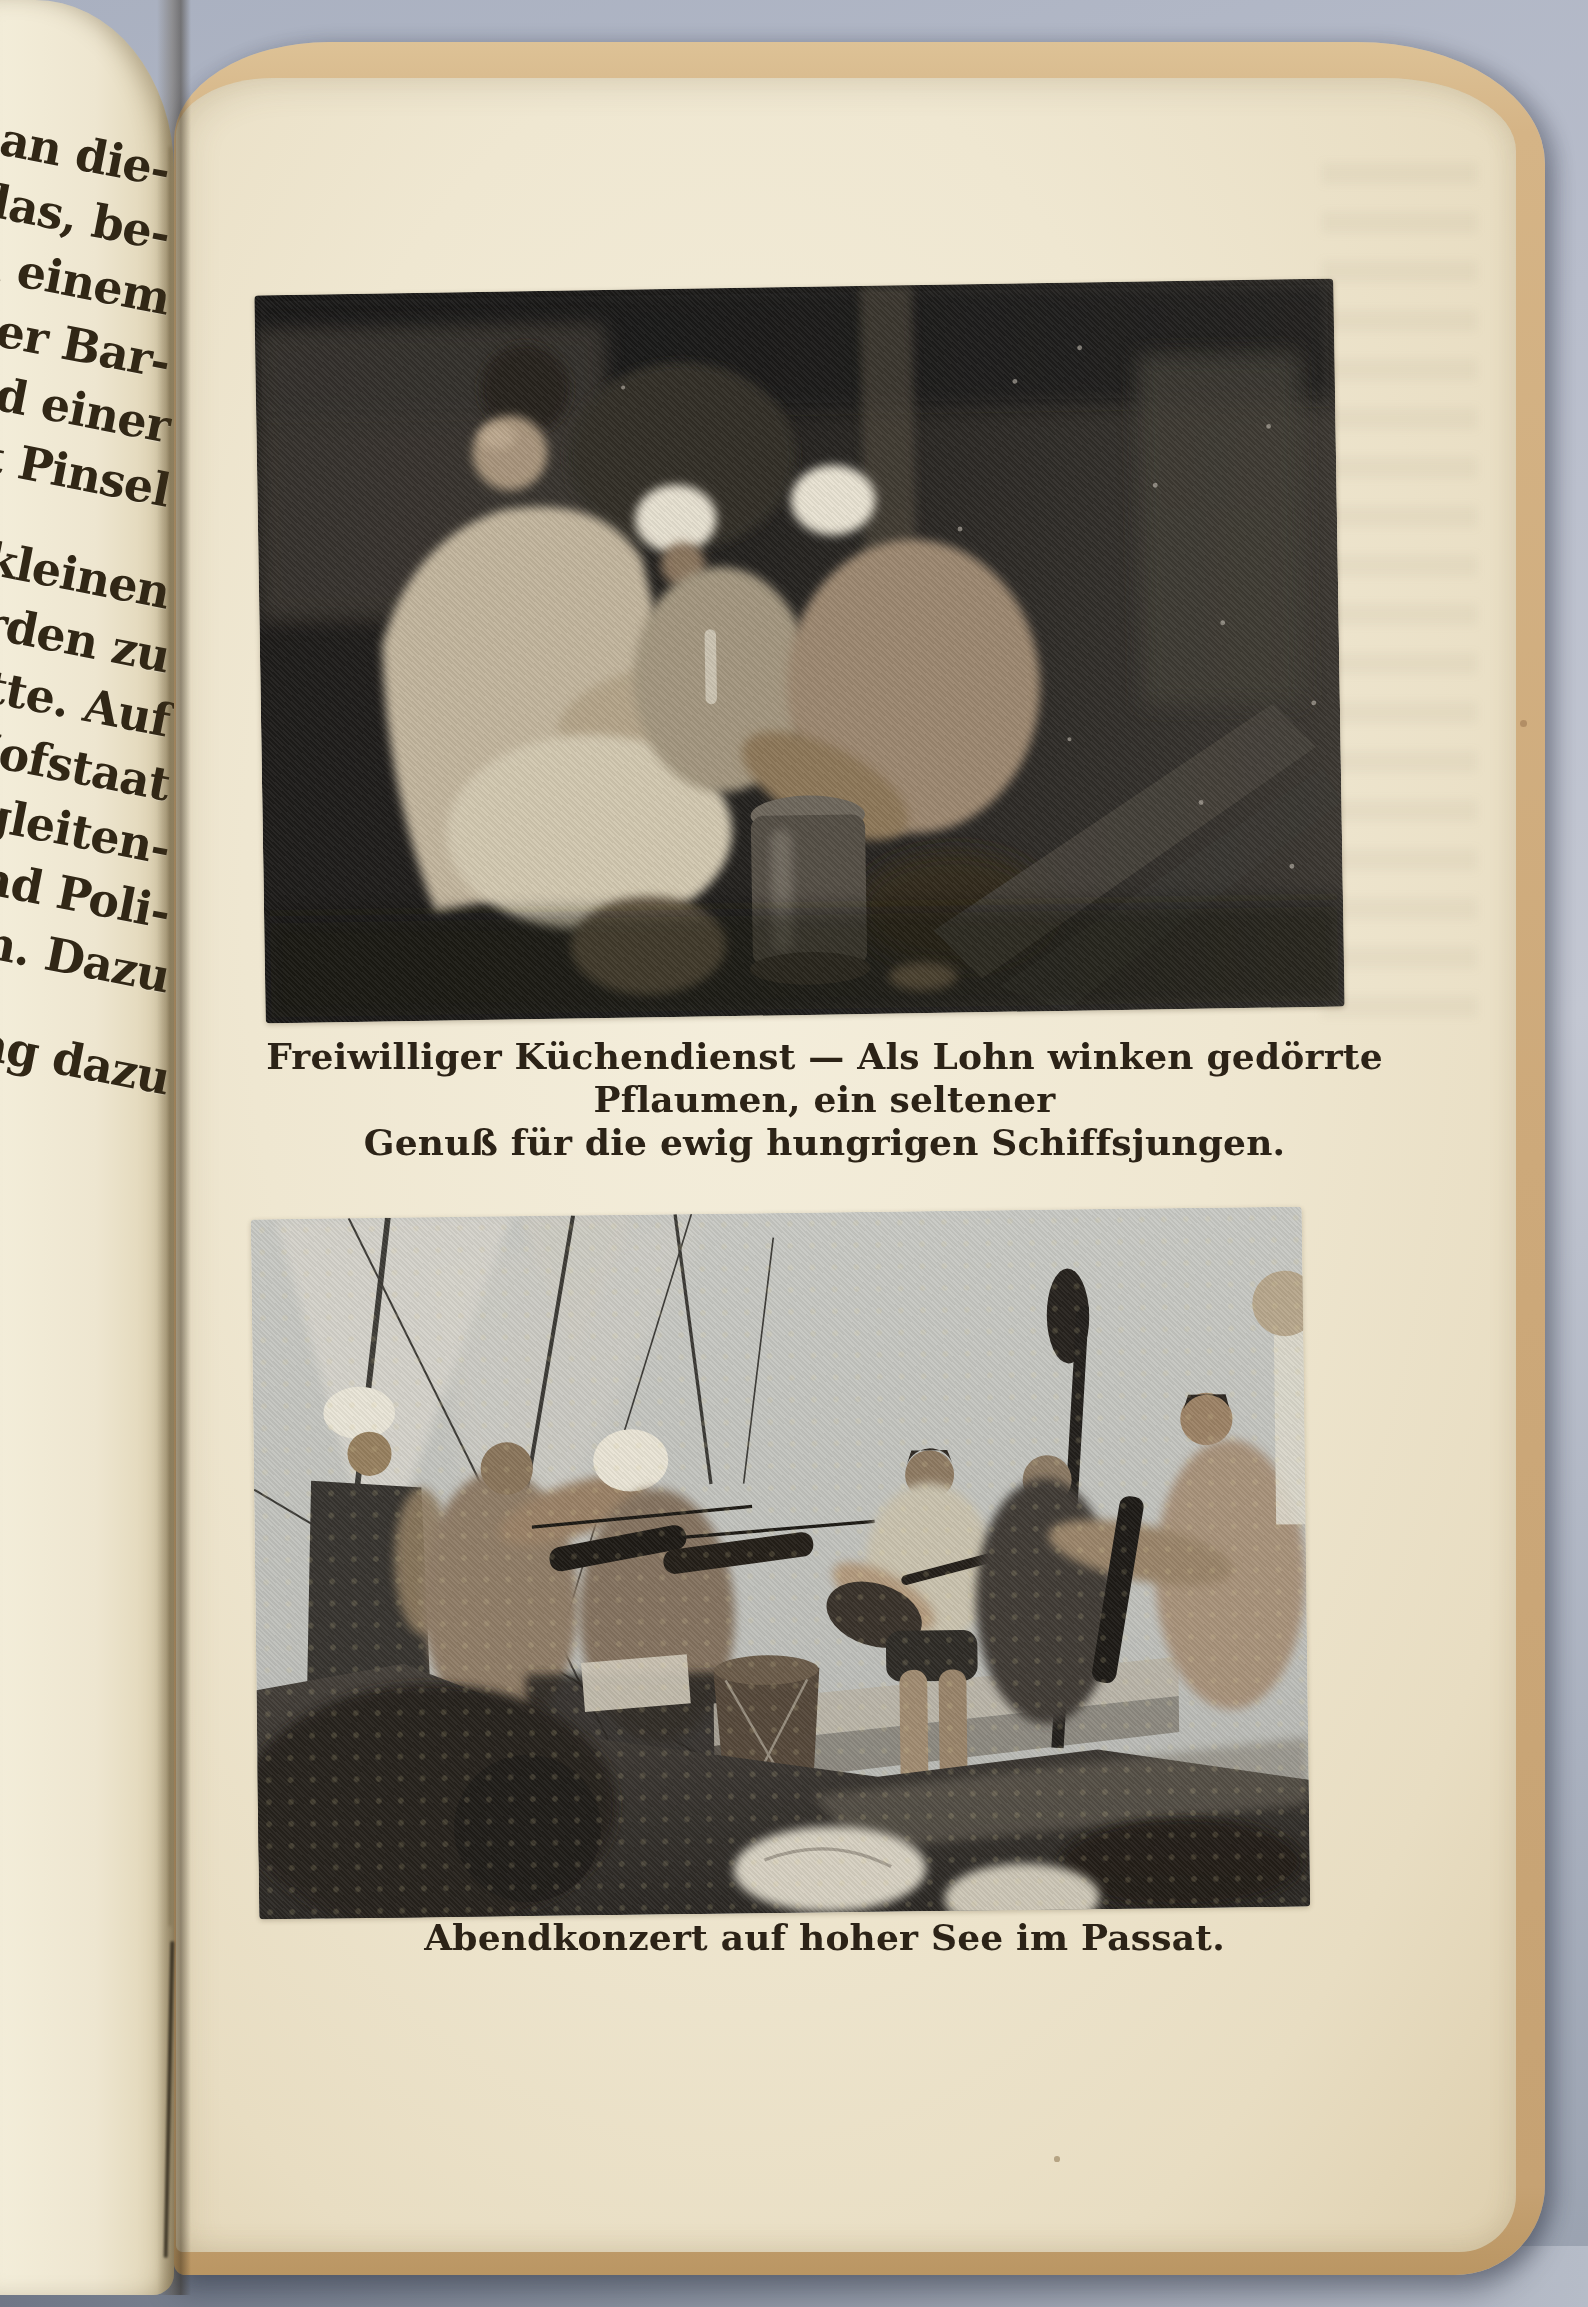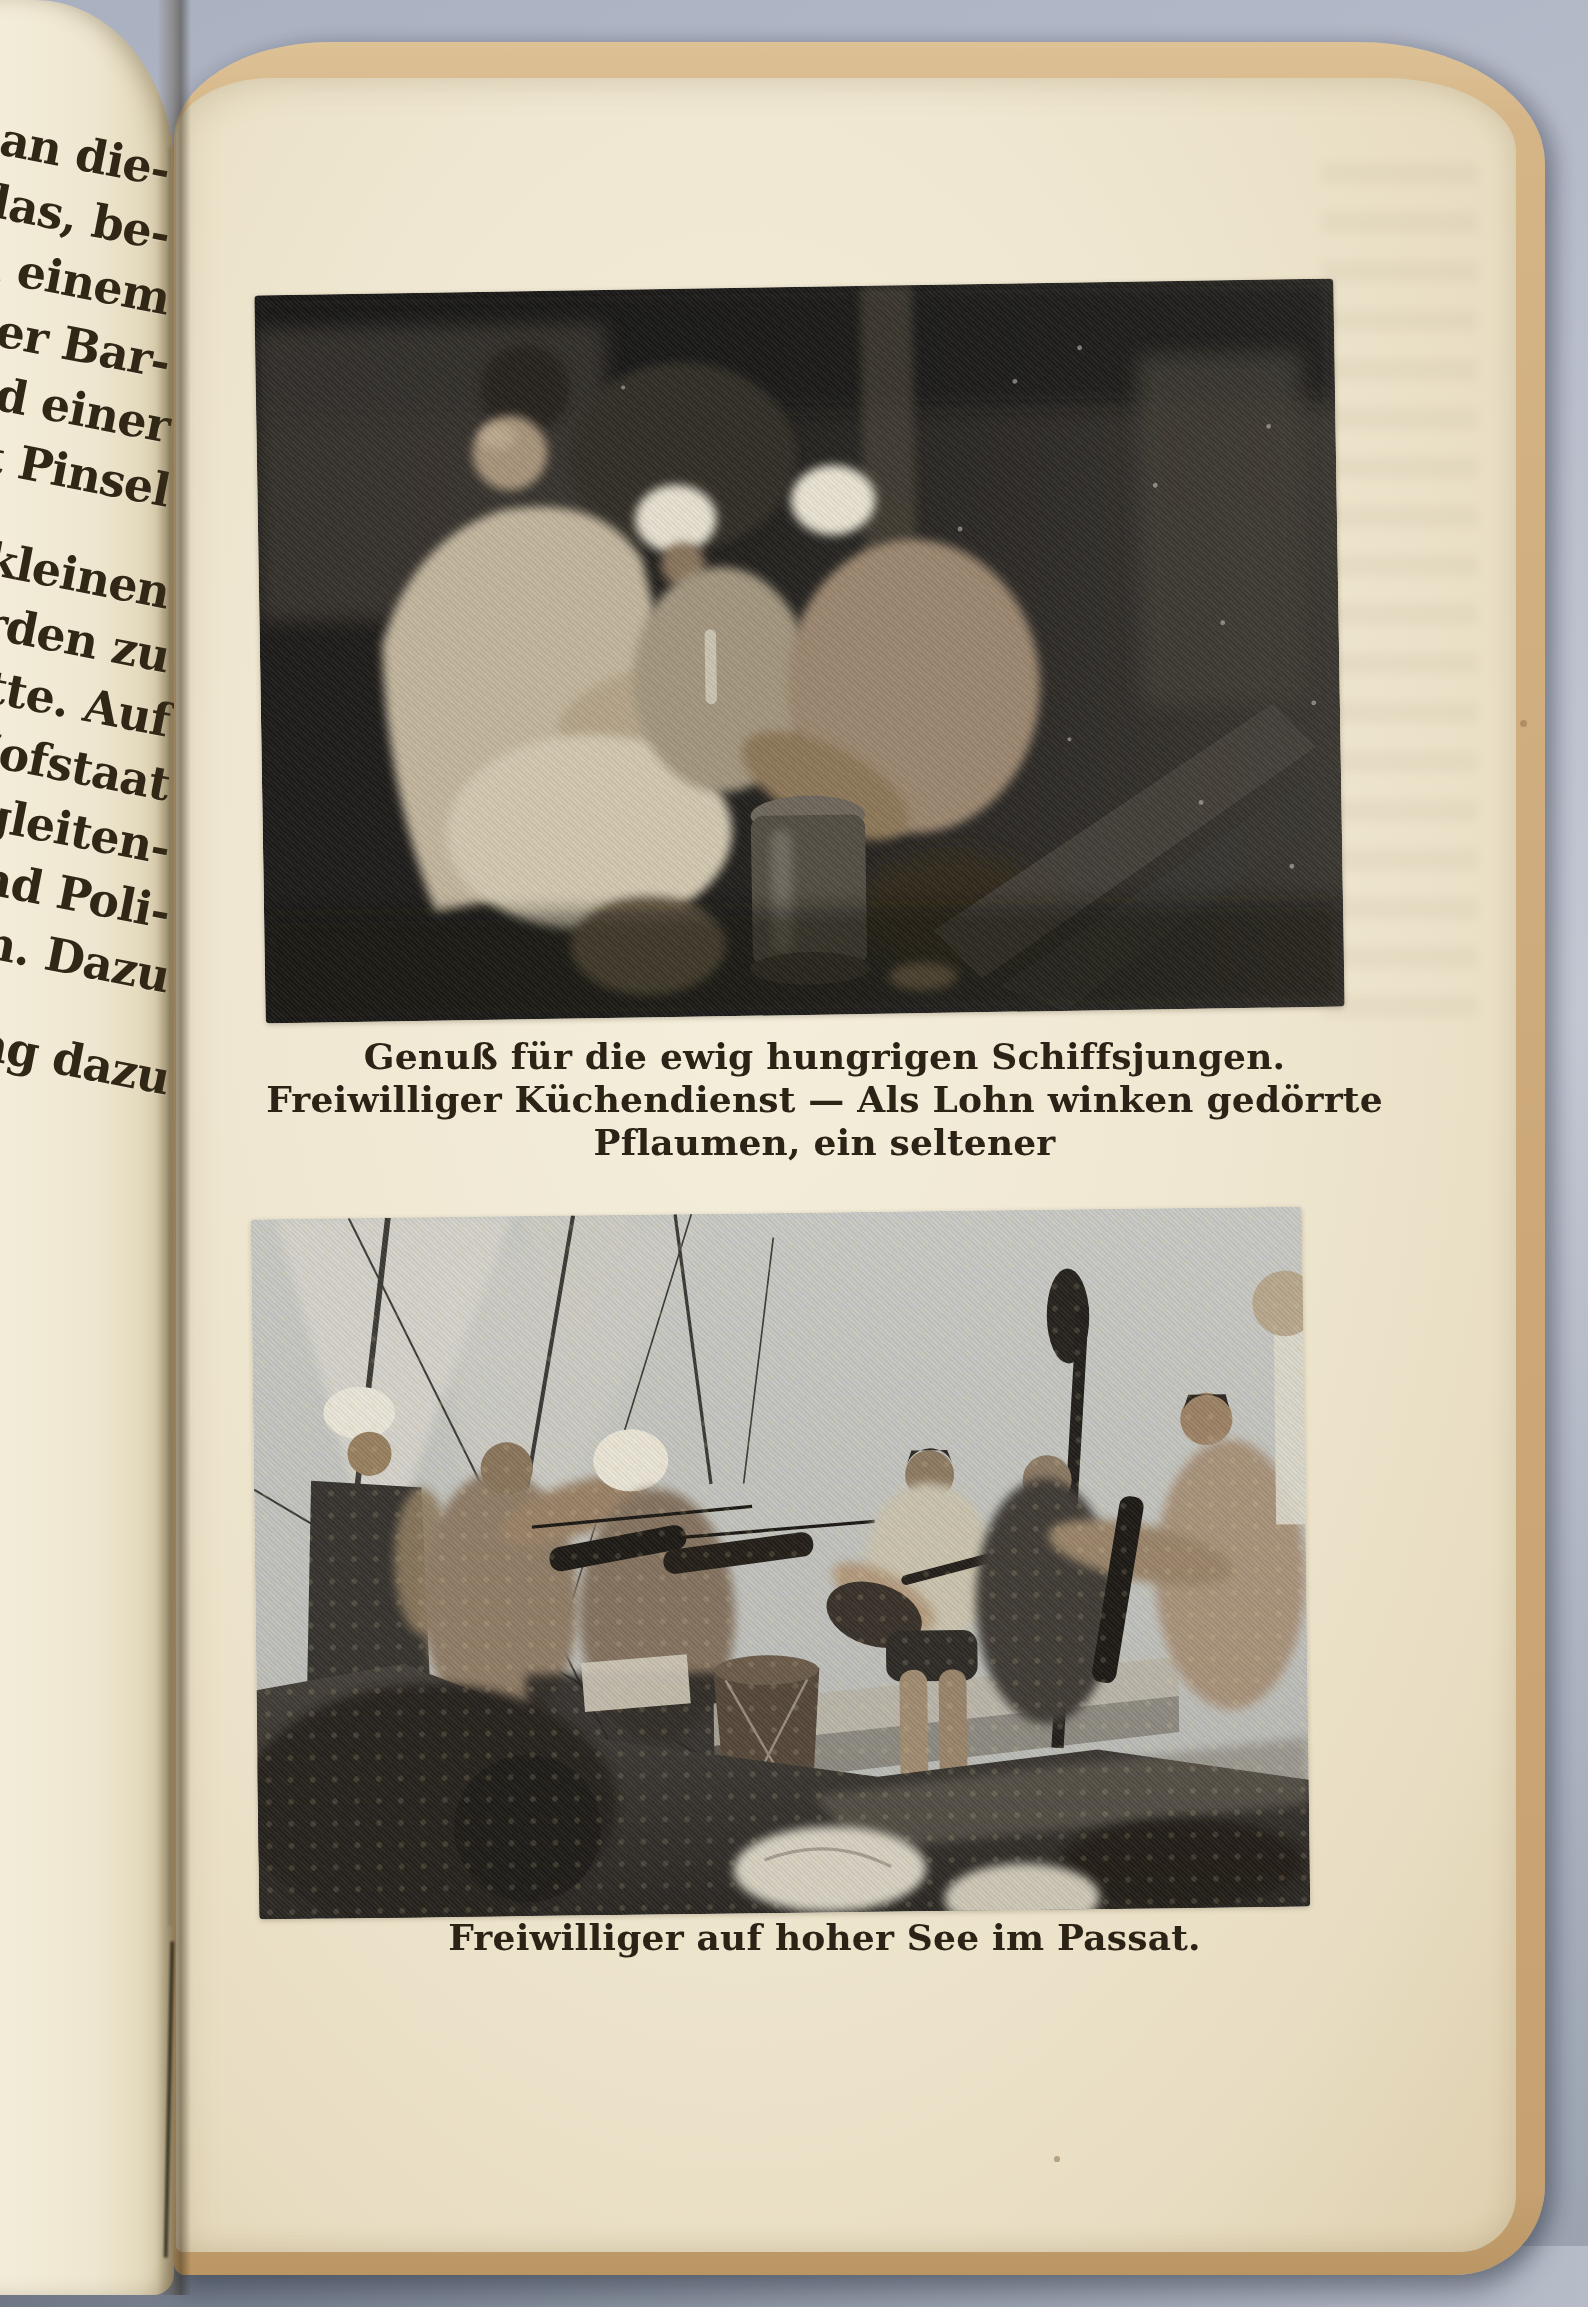--- a/index.html
+++ b/index.html
@@ -132,22 +132,22 @@
           <circle cx="1260" cy="720" r="3"></circle>
           <circle cx="1150" cy="640" r="3"></circle>
         <circle cx="990" cy="560" r="2.5"></circle>
           <circle cx="450" cy="120" r="2.5"></circle>
       </g>
     </svg>
     <div class="halftone"></div>
   </div>
 
   <div class="caption cap1">
+    <div>Freiwilliger Küchendienst — Als Lohn winken gedörrte Pflaumen, ein seltener</div>
     <div>Genuß für die ewig hungrigen Schiffsjungen.</div>
-    <div>Freiwilliger Küchendienst — Als Lohn winken gedörrte Pflaumen, ein seltener</div>
   </div>
 
   <div class="photo photo2">
     <svg viewBox="0 0 1288 855" preserveAspectRatio="none">
       <defs>
         <linearGradient id="p2sky" x1="0" y1="0" x2="0" y2="1">
           <stop offset="0" stop-color="#c8c9c4"></stop>
             <stop offset=".6" stop-color="#bfc0bb"></stop>
             <stop offset="1" stop-color="#b3b4af"></stop>
         </linearGradient>
@@ -224,21 +224,21 @@
       <ellipse cx="210" cy="720" rx="230" ry="150" fill="#26231f" filter="url(#c6)"></ellipse>
       <circle cx="330" cy="748" r="90" fill="#1f1c18" opacity=".9"></circle>
       <ellipse cx="1130" cy="800" rx="150" ry="55" fill="#211e19" opacity=".85" filter="url(#c6)"></ellipse>
       <ellipse cx="700" cy="802" rx="118" ry="52" fill="#d6d0c1" filter="url(#c6)"></ellipse>
       <path d="M620 790 Q700 760 775 800" stroke="#8f887a" stroke-width="4" fill="none" opacity=".7"></path>
       <ellipse cx="935" cy="840" rx="95" ry="42" fill="#ccc6b6" filter="url(#c6)"></ellipse>
     </svg>
     <div class="halftone dots"></div>
   </div>
 
-  <div class="caption cap2">Freiwilliger auf hoher See im Passat.</div>
+  <div class="caption cap2">Abendkonzert auf hoher See im Passat.</div>
 
   <div class="left-page">
     <div class="frags">
       <div class="frag">der an die-</div>
       <div class="frag">ernglas, be-</div>
       <div class="frag">g an einem</div>
       <div class="frag">e der Bar-</div>
       <div class="frag">z und einer</div>
       <div class="frag">mit Pinsel</div>
       <div class="frag"></div>

